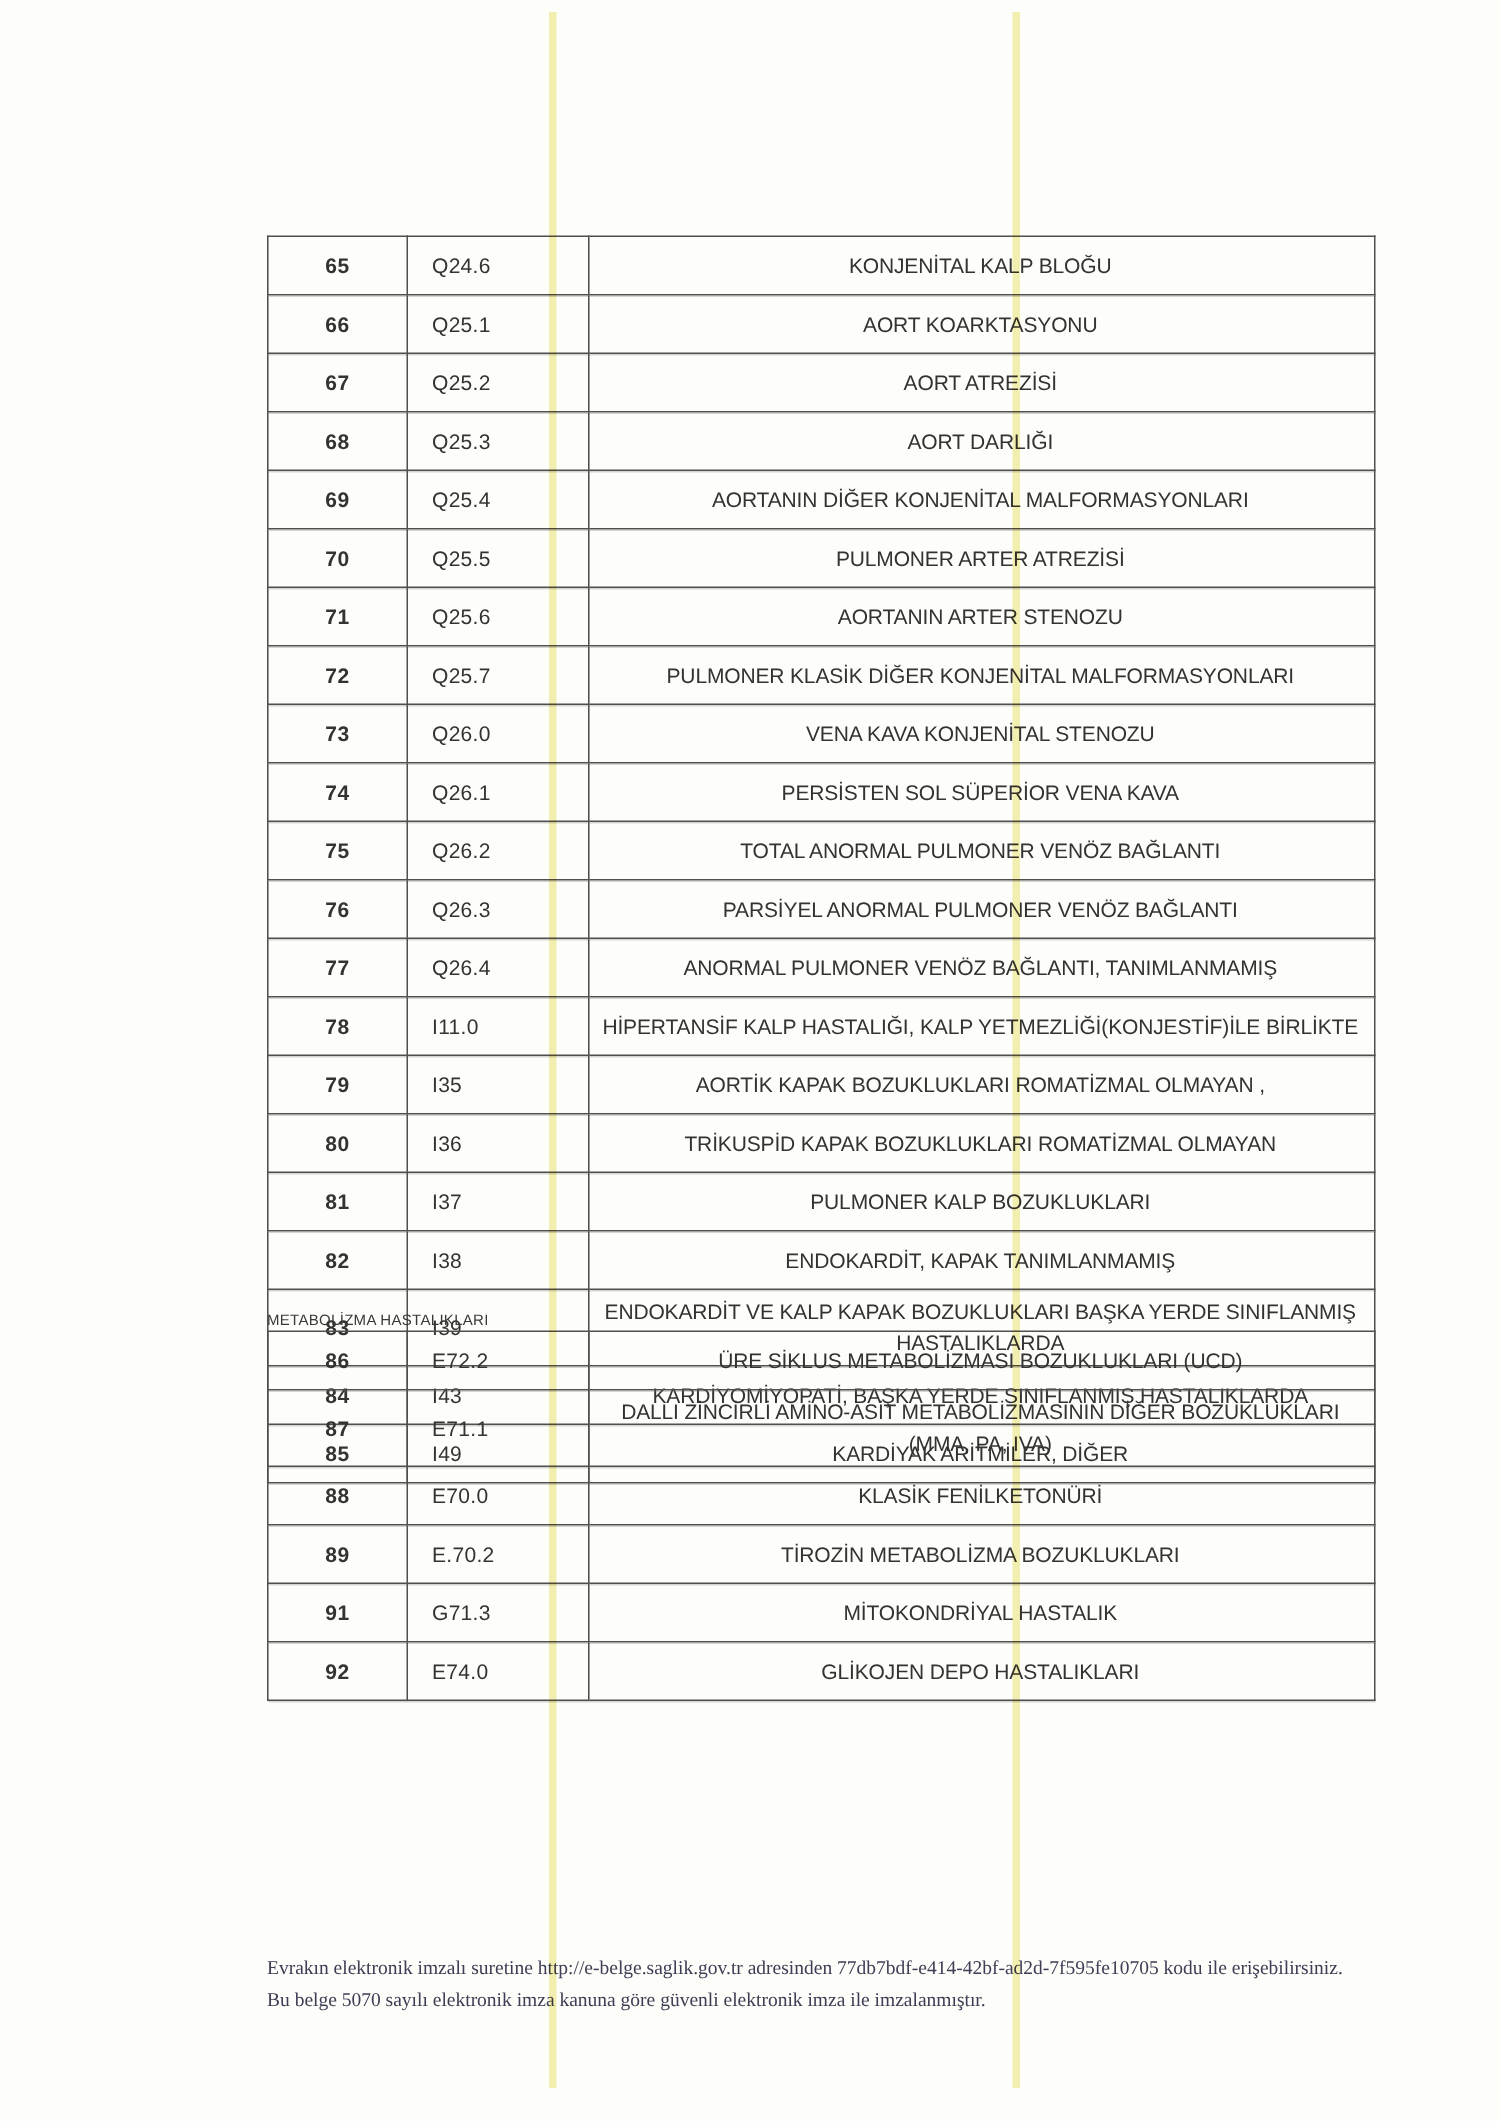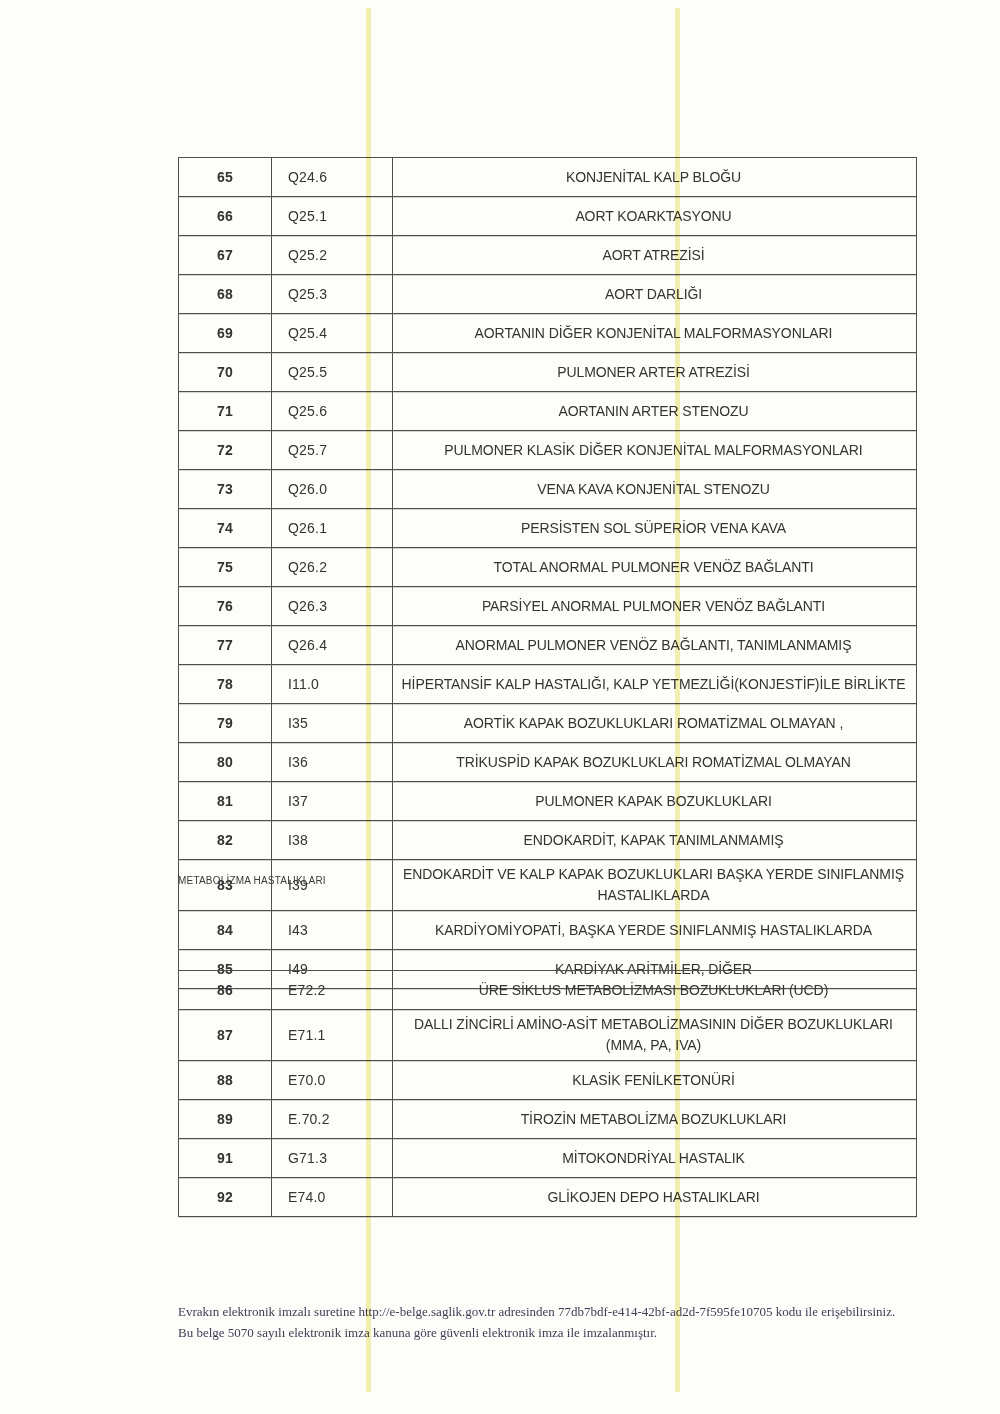--- a/index.html
+++ b/index.html
@@ -40,21 +40,21 @@
   table.dtable{
     position:absolute;
     left:178px;
     width:700px;
     border-collapse:collapse;
     table-layout:fixed;
     background:transparent;
     border-radius:29px;
   }
   table.dtable.t1{top:157px;}
-  table.dtable.t2{top:970px;padding-left:32px;}
+  table.dtable.t2{top:887px;padding-left:32px;}
   table.dtable td{
     border:1px solid var(--border);
     height:30px;
     font-size:14px;
     line-height:21px;
     color:var(--text);
     vertical-align:middle;
     box-shadow:0 1px 0 rgba(110,110,110,.28); 
   }
   td.c-num{
@@ -199,21 +199,21 @@
 
         <tr>
           <td class="c-num">80</td>
           <td class="c-code">I36</td>
           <td class="c-desc">TRİKUSPİD KAPAK BOZUKLUKLARI ROMATİZMAL OLMAYAN</td>
         </tr>
 
         <tr>
           <td class="c-num">81</td>
           <td class="c-code">I37</td>
-          <td class="c-desc">PULMONER KAPAK BOZUKLUKLARI</td>
+          <td class="c-desc">PULMONER KALP BOZUKLUKLARI</td>
         </tr>
 
         <tr>
           <td class="c-num">82</td>
           <td class="c-code">I38</td>
           <td class="c-desc">ENDOKARDİT, KAPAK TANIMLANMAMIŞ</td>
         </tr>
 
         <tr>
           <td class="c-num">83</td>

